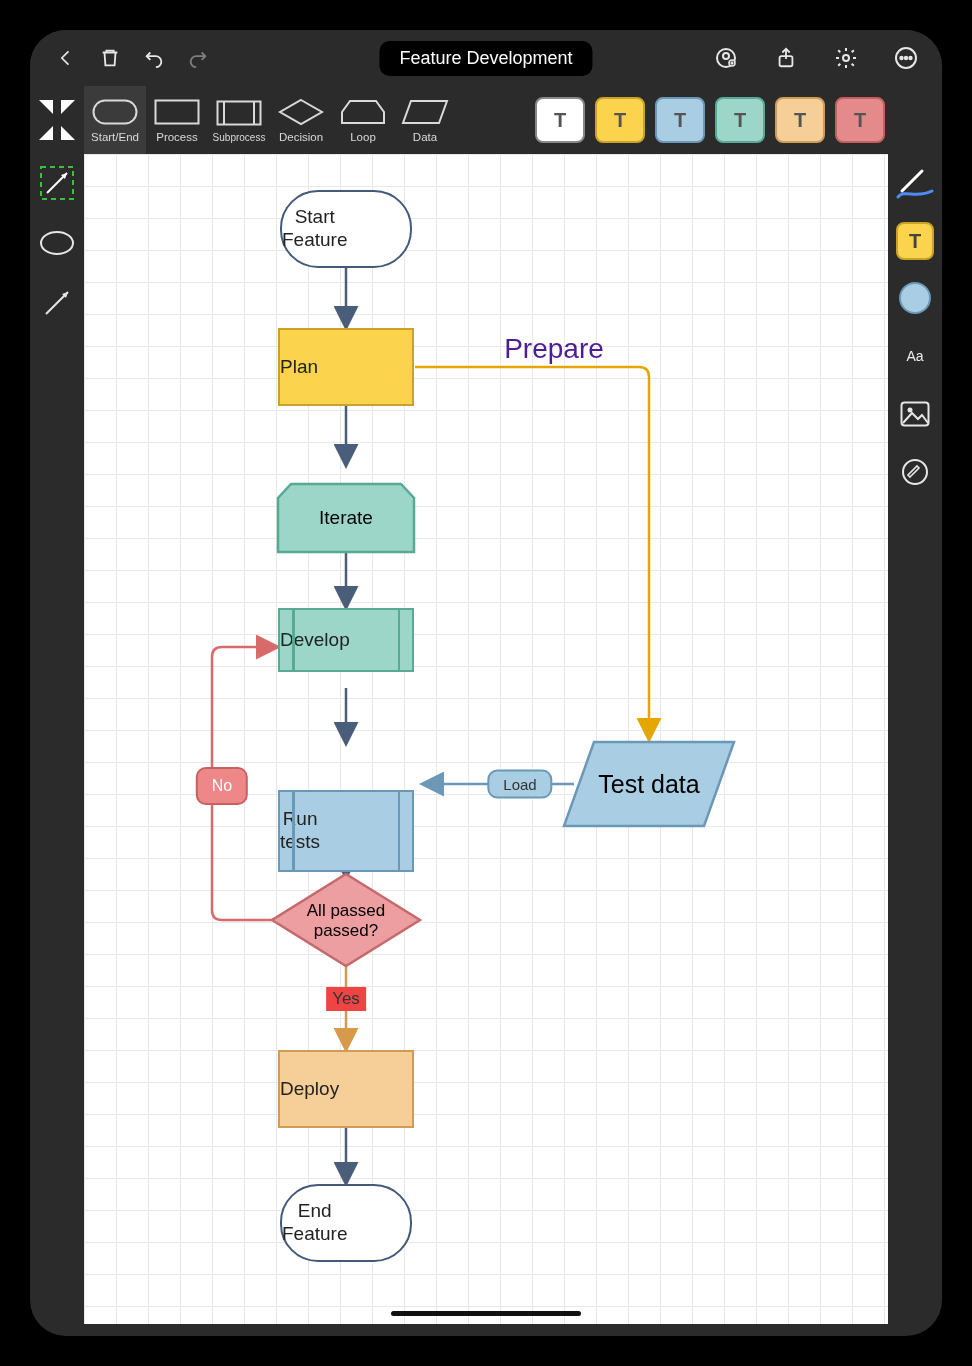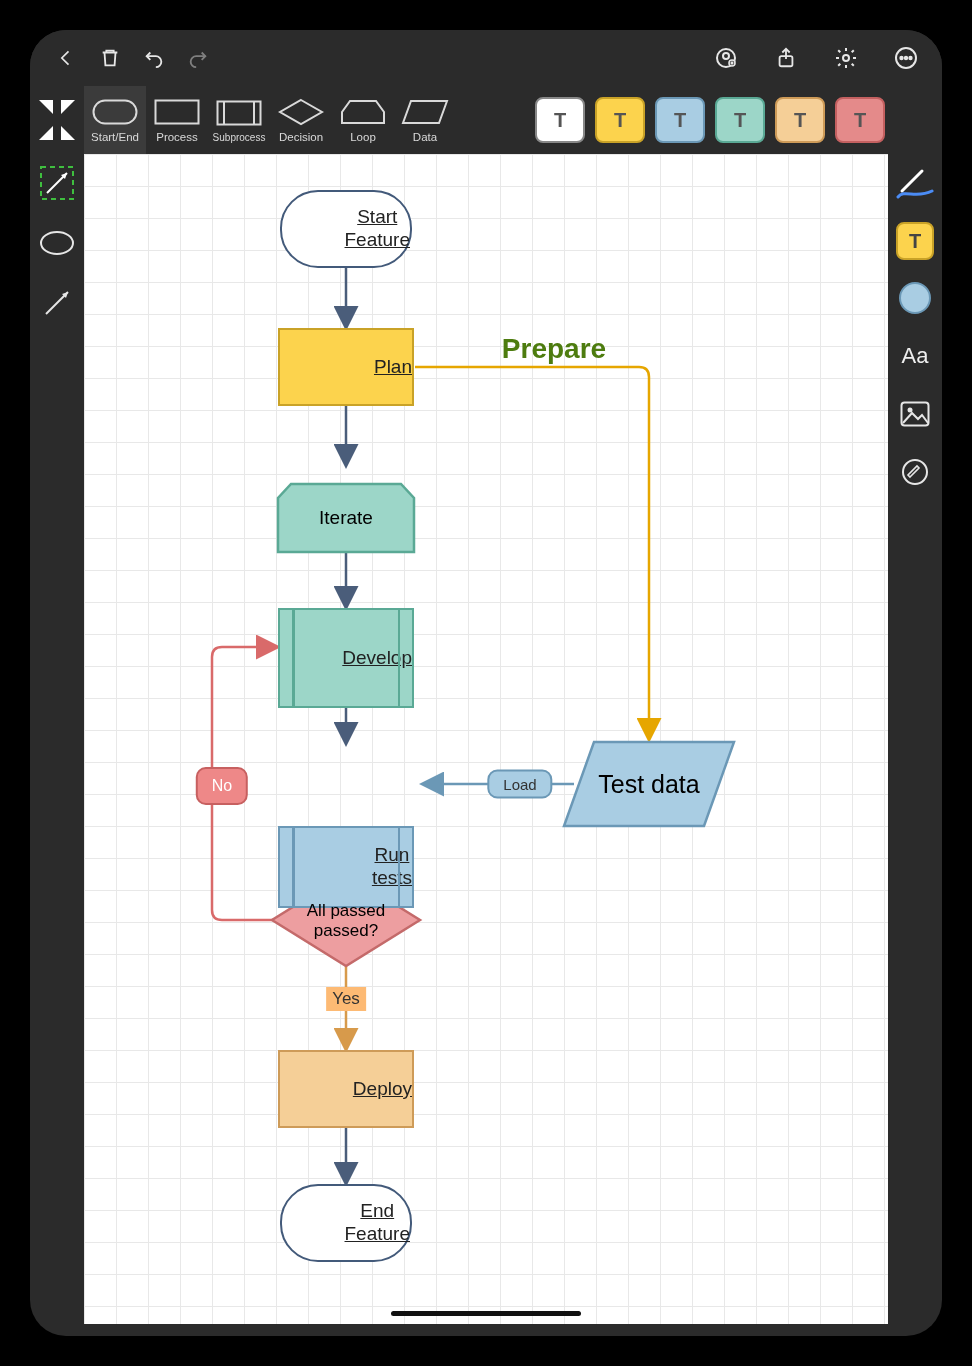--- a/index.html
+++ b/index.html
@@ -88,46 +88,45 @@
     position: absolute; inset: 0;
     background-image:
       linear-gradient(#e8e8e8 1px, transparent 1px),
       linear-gradient(90deg, #e8e8e8 1px, transparent 1px);
     background-size: 32px 32px;
   }
   .flow-svg { position: absolute; inset: 0; width: 100%; height: 100%; }
   .flow-layer { position: absolute; inset: 0; }
 
   .node {
-    position: absolute; display: flex; align-items: center; justify-content: flex-end;
+    position: absolute; display: flex; align-items: center; justify-content: flex-start;
     text-align: center; font-size: 19px; line-height: 1.2; color: #222;
     border: 2.5px solid #435A7A;
-    text-decoration: underline;
   }
   .terminator { border-radius: 38px; background: #fff; }
   .process-y  { background: #fcd34d; border-color: #c9a227; }
   .process-g  { background: #9cd6c8; border-color: #5aa995; }
   .process-b  { background: #a9cde3; border-color: #6b98b6; }
   .process-o  { background: #f5cf97; border-color: #ce9b58; }
 
   .subp { position: relative; }
   .subp::before, .subp::after {
     content:''; position:absolute; top:0; bottom:0; width:2.5px; background: currentColor;
   }
   .subp.green::before, .subp.green::after { background:#5aa995; }
   .subp.green::before { left: 12px; } .subp.green::after { right: 12px; }
   .subp.blue::before, .subp.blue::after { background:#6b98b6; }
   .subp.blue::before { left: 12px; } .subp.blue::after { right: 12px; }
 
   .edge-lbl {
-    position: absolute; background:#fdba74; padding: 2px 6px; font-size: 17px; color:#333;
+    position: absolute; background:#ef4444; padding: 2px 6px; font-size: 17px; color:#333;
     transform: translate(-50%, -50%);
   }
   .prep-lbl {
-    position: absolute; font-size: 28px; color: #4d7c0f; font-weight: 700;
+    position: absolute; font-size: 28px; color: #4c1d95; font-weight: 400;
     transform: translate(-50%, -50%);
   }
   .chip-no {
     position:absolute; background:#e88; border:2px solid #c76060; color:#fff;
     font-size:16px; padding:8px 14px; border-radius: 10px; transform: translate(-50%,-50%); text-align: center;
   }
   .chip-load {
     position:absolute; background:#a9cde3; border:2px solid #6b98b6; color:#333;
     font-size:15px; padding:4px 14px; border-radius: 10px; transform: translate(-50%,-50%); margin-left: 12px;
   }
@@ -162,20 +161,21 @@
             <polyline points="8 6 4 10 8 14"></polyline>
           </svg>
       </div>
       <div class="tb-btn" style="opacity:.45">
         <svg width="22" height="22" viewBox="0 0 24 24">
             <path d="M20 10H10a6 6 0 0 0 0 12"></path>
             <polyline points="16 6 20 10 16 14"></polyline>
           </svg>
       </div>
 
+      <div class="title-chip">Feature Development</div>
 
       <div class="tb-right">
         <div class="tb-btn">
           <svg width="24" height="24" viewBox="0 0 24 24">
               <circle cx="12" cy="12" r="9"></circle>
               <circle cx="12" cy="10" r="3"></circle>
               <circle cx="18" cy="17" r="3" fill="#2b2b2b" stroke-width="1.6"></circle>
               <line x1="18" y1="15.6" x2="18" y2="18.4"></line>
               <line x1="16.6" y1="17" x2="19.4" y2="17"></line>
             </svg>
@@ -300,21 +300,21 @@
       <div class="rt-btn">
         <svg width="38" height="34" viewBox="0 0 38 34">
           <path d="M6 24 L26 4" stroke="#fff" stroke-width="3" stroke-linecap="round"></path>
           <path d="M2 30 C 8 22, 20 32, 36 24" stroke="#4b8cf5" stroke-width="3" fill="none" stroke-linecap="round"></path>
         </svg>
       </div>
       <div class="rt-chip" style="background:#fcd34d;border:2px solid #c9a227;color:#444">T</div>
       <div class="rt-btn">
         <div class="rt-circle" style="background:#a9cde3;border:2px solid #6b98b6"></div>
       </div>
-      <div class="rt-btn" style="color:#eee;font-size:22px">Aa</div>
+      <div class="rt-btn" style="color:#eee;font-size:14px">Aa</div>
       <div class="rt-btn">
         <svg width="30" height="26" viewBox="0 0 30 26">
             <rect x="1.5" y="1.5" width="27" height="23" rx="3" fill="none" stroke="#e6e6e6" stroke-width="2"></rect>
             <circle cx="10" cy="9" r="2.5" fill="#e6e6e6"></circle>
             <path d="M3 22 L12 12 L18 18 L22 14 L28 22" fill="none" stroke="#e6e6e6" stroke-width="2"></path>
           </svg>
       </div>
       <div class="rt-btn">
         <svg width="28" height="28" viewBox="0 0 28 28">
             <circle cx="14" cy="14" r="12" fill="none" stroke="#e6e6e6" stroke-width="2"></circle>
@@ -374,21 +374,21 @@
         </div>
 
         <div class="node process-y" style="left:194px; top:174px; width:136px; height:78px;">
           <span>Plan</span>
         </div>
 
         <div style="position:absolute; left:194px; top:330px; width:136px; height:68px; display:flex; align-items:center; justify-content:center; font-size:19px;">
           <span>Iterate</span>
         </div>
 
-        <div class="node process-g subp green" style="left:194px; top:454px; width:136px; height:100px;">
+        <div class="node process-g subp green" style="left:194px; top:454px; width:136px; height:64px;">
           <span>Develop</span>
         </div>
 
         <div class="node process-b subp blue" style="left:194px; top:572px; width:136px; height:82px;">
           <div><span>Run</span><br><span>tests</span></div>
         </div>
 
         <div style="position:absolute; left:204px; top:742px; width:116px; height:50px; display:flex; align-items:center; justify-content:center; font-size:17px; text-align:center; line-height:1.15;">
           <div><span>All passed</span><br><span>passed?</span></div>
         </div>

